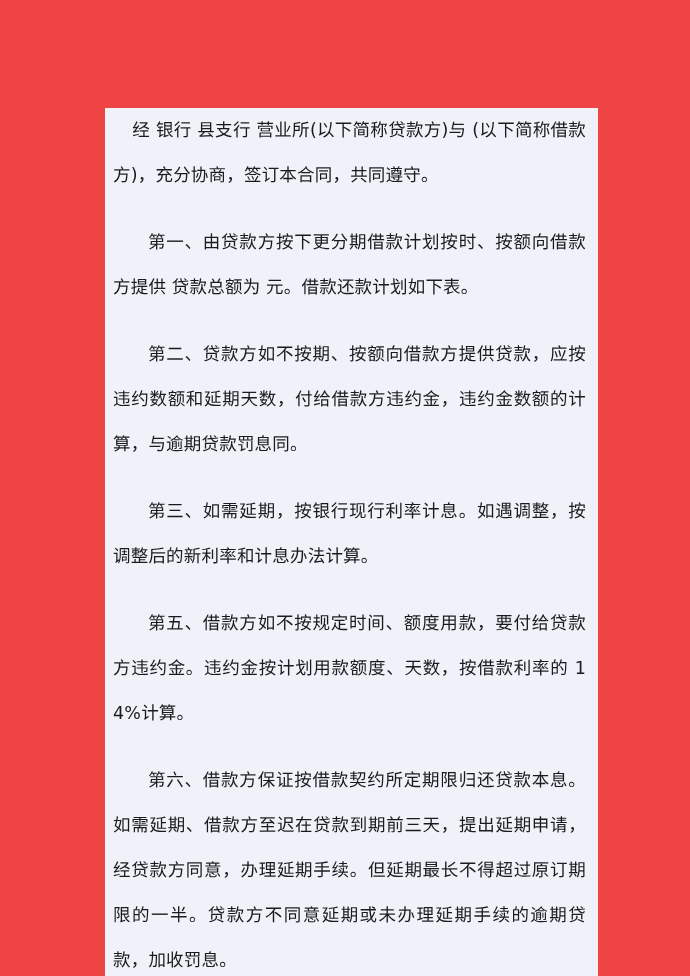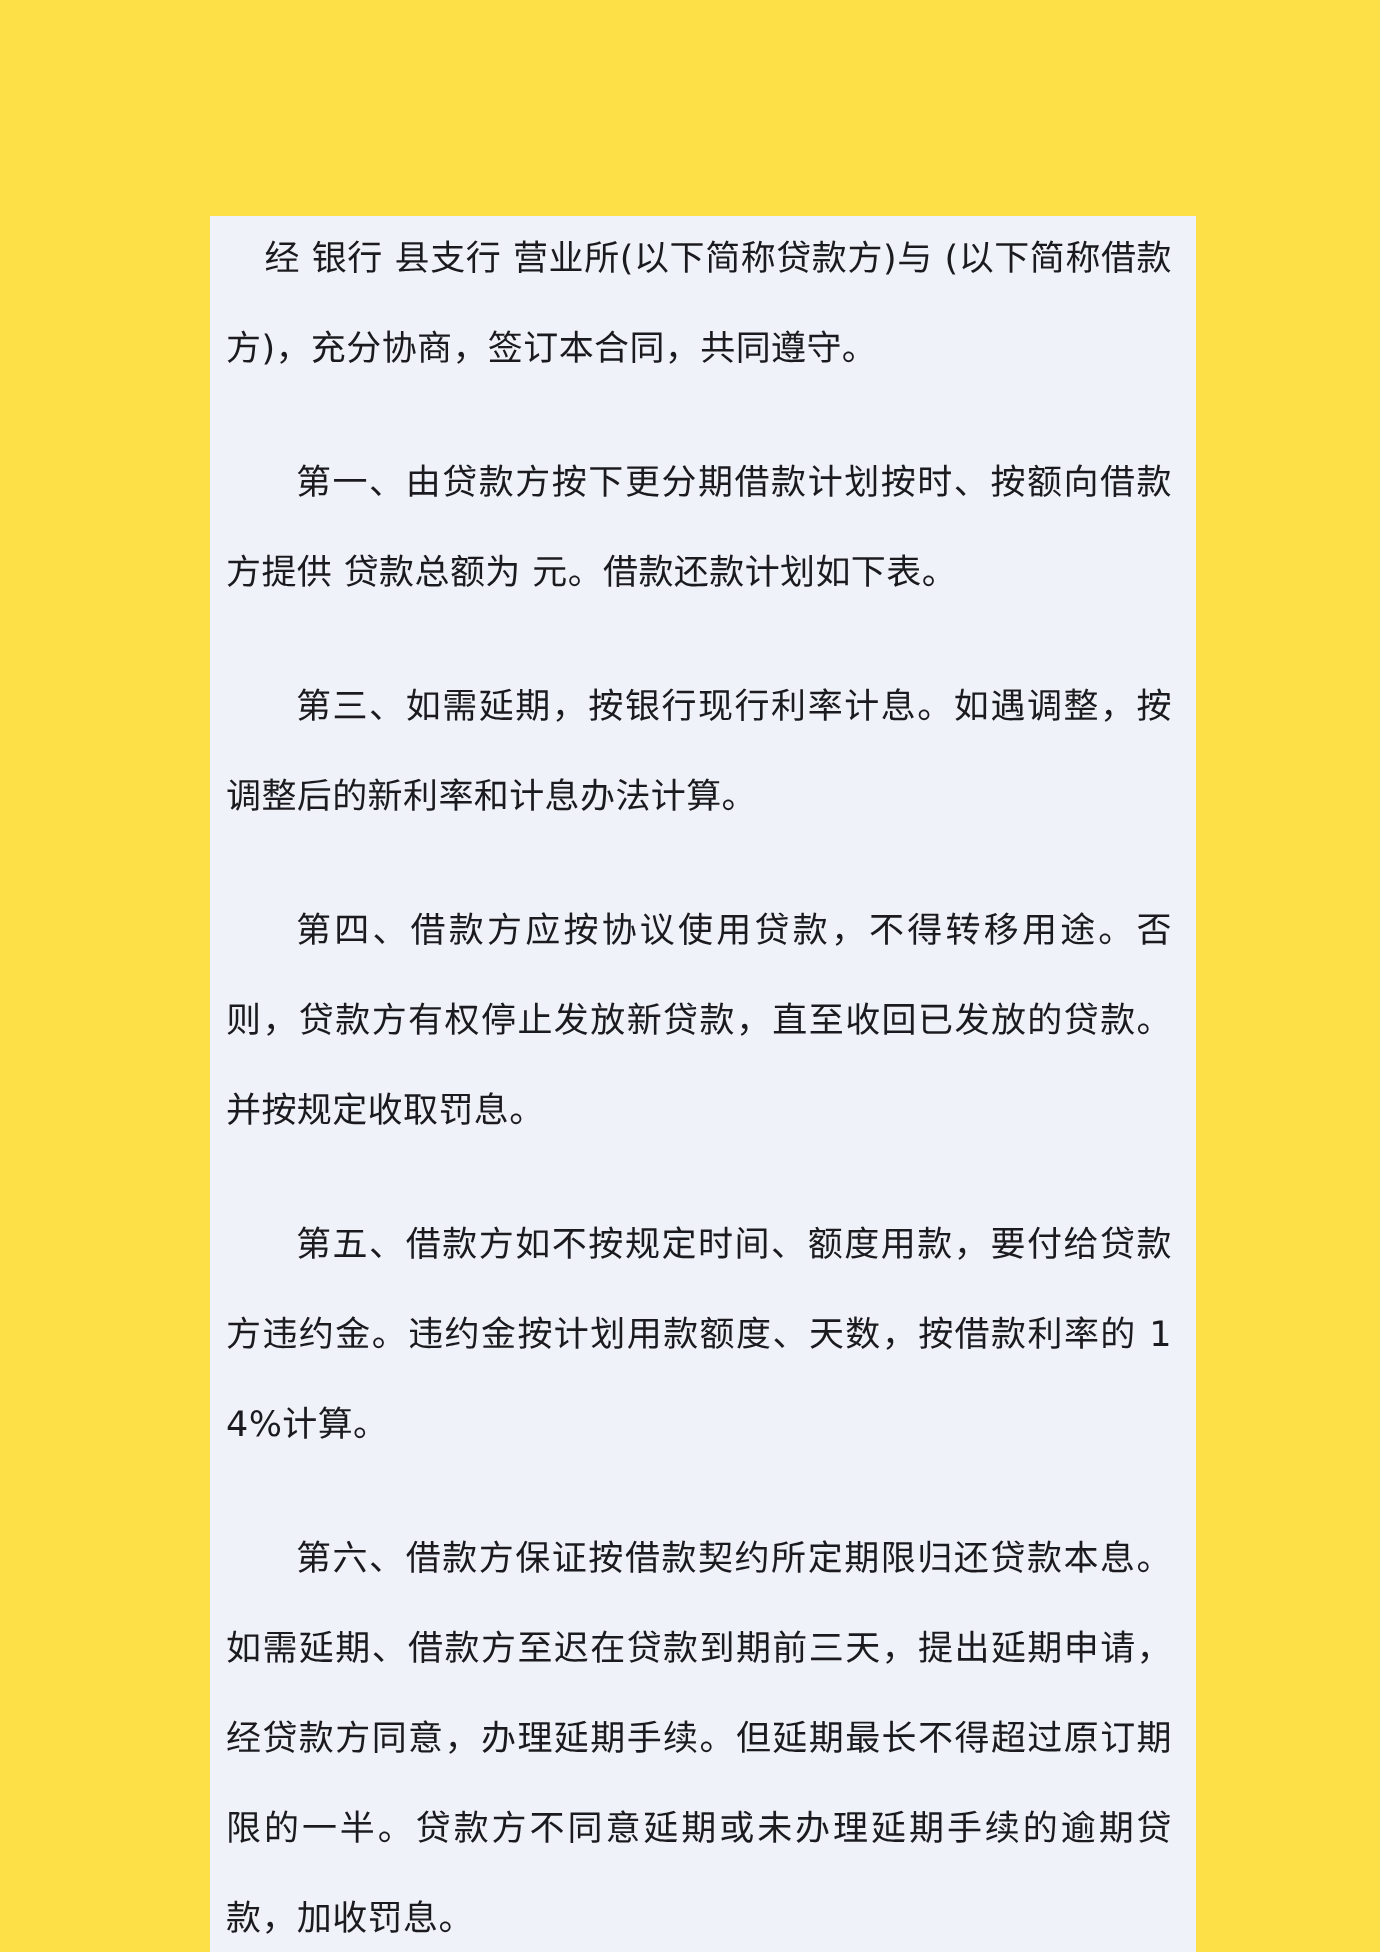--- a/index.html
+++ b/index.html
@@ -12,21 +12,21 @@
     height: 976px;
     background: #ffffff;
     font-family: "DejaVu Sans", "Liberation Sans", sans-serif;
     overflow: hidden;
   }
 
   .page {
     position: relative;
     width: 690px;
     height: 976px;
-    background: #fde047;
+    background: #ef4444;
     box-sizing: border-box;
   }
 
   
   .content-block {
     position: absolute;
     left: 105px;
     top: 108px;
     width: 493px;
     background: #eff2f8;
@@ -70,24 +70,24 @@
 
 <div class="page">
 
   <div class="content-block" style="height: 1144px; background: rgb(239, 242, 248);"></div>
     <div class="doc-body">
 
     <p class="para first-para">经 银行 县支行 营业所(以下简称贷款方)与 (以下简称借款方)，充分协商，签订本合同，共同遵守。</p>
 
     <p class="para">第一、由贷款方按下更分期借款计划按时、按额向借款方提供 贷款总额为 元。借款还款计划如下表。</p>
 
+    <p class="para">第二、贷款方如不按期、按额向借款方提供贷款，应按违约数额和延期天数，付给借款方违约金，违约金数额的计算，与逾期贷款罚息同。</p>
 
     <p class="para">第三、如需延期，按银行现行利率计息。如遇调整，按调整后的新利率和计息办法计算。</p>
 
-    <p class="para">第四、借款方应按协议使用贷款，不得转移用途。否则，贷款方有权停止发放新贷款，直至收回已发放的贷款。并按规定收取罚息。</p>
 
     <p class="para">第五、借款方如不按规定时间、额度用款，要付给贷款方违约金。违约金按计划用款额度、天数，按借款利率的 14%计算。</p>
 
     <p class="para">第六、借款方保证按借款契约所定期限归还贷款本息。如需延期、借款方至迟在贷款到期前三天，提出延期申请，经贷款方同意，办理延期手续。但延期最长不得超过原订期限的一半。贷款方不同意延期或未办理延期手续的逾期贷款，加收罚息。</p>
 
   </div>
 
 </div>
 
 </body></html>

